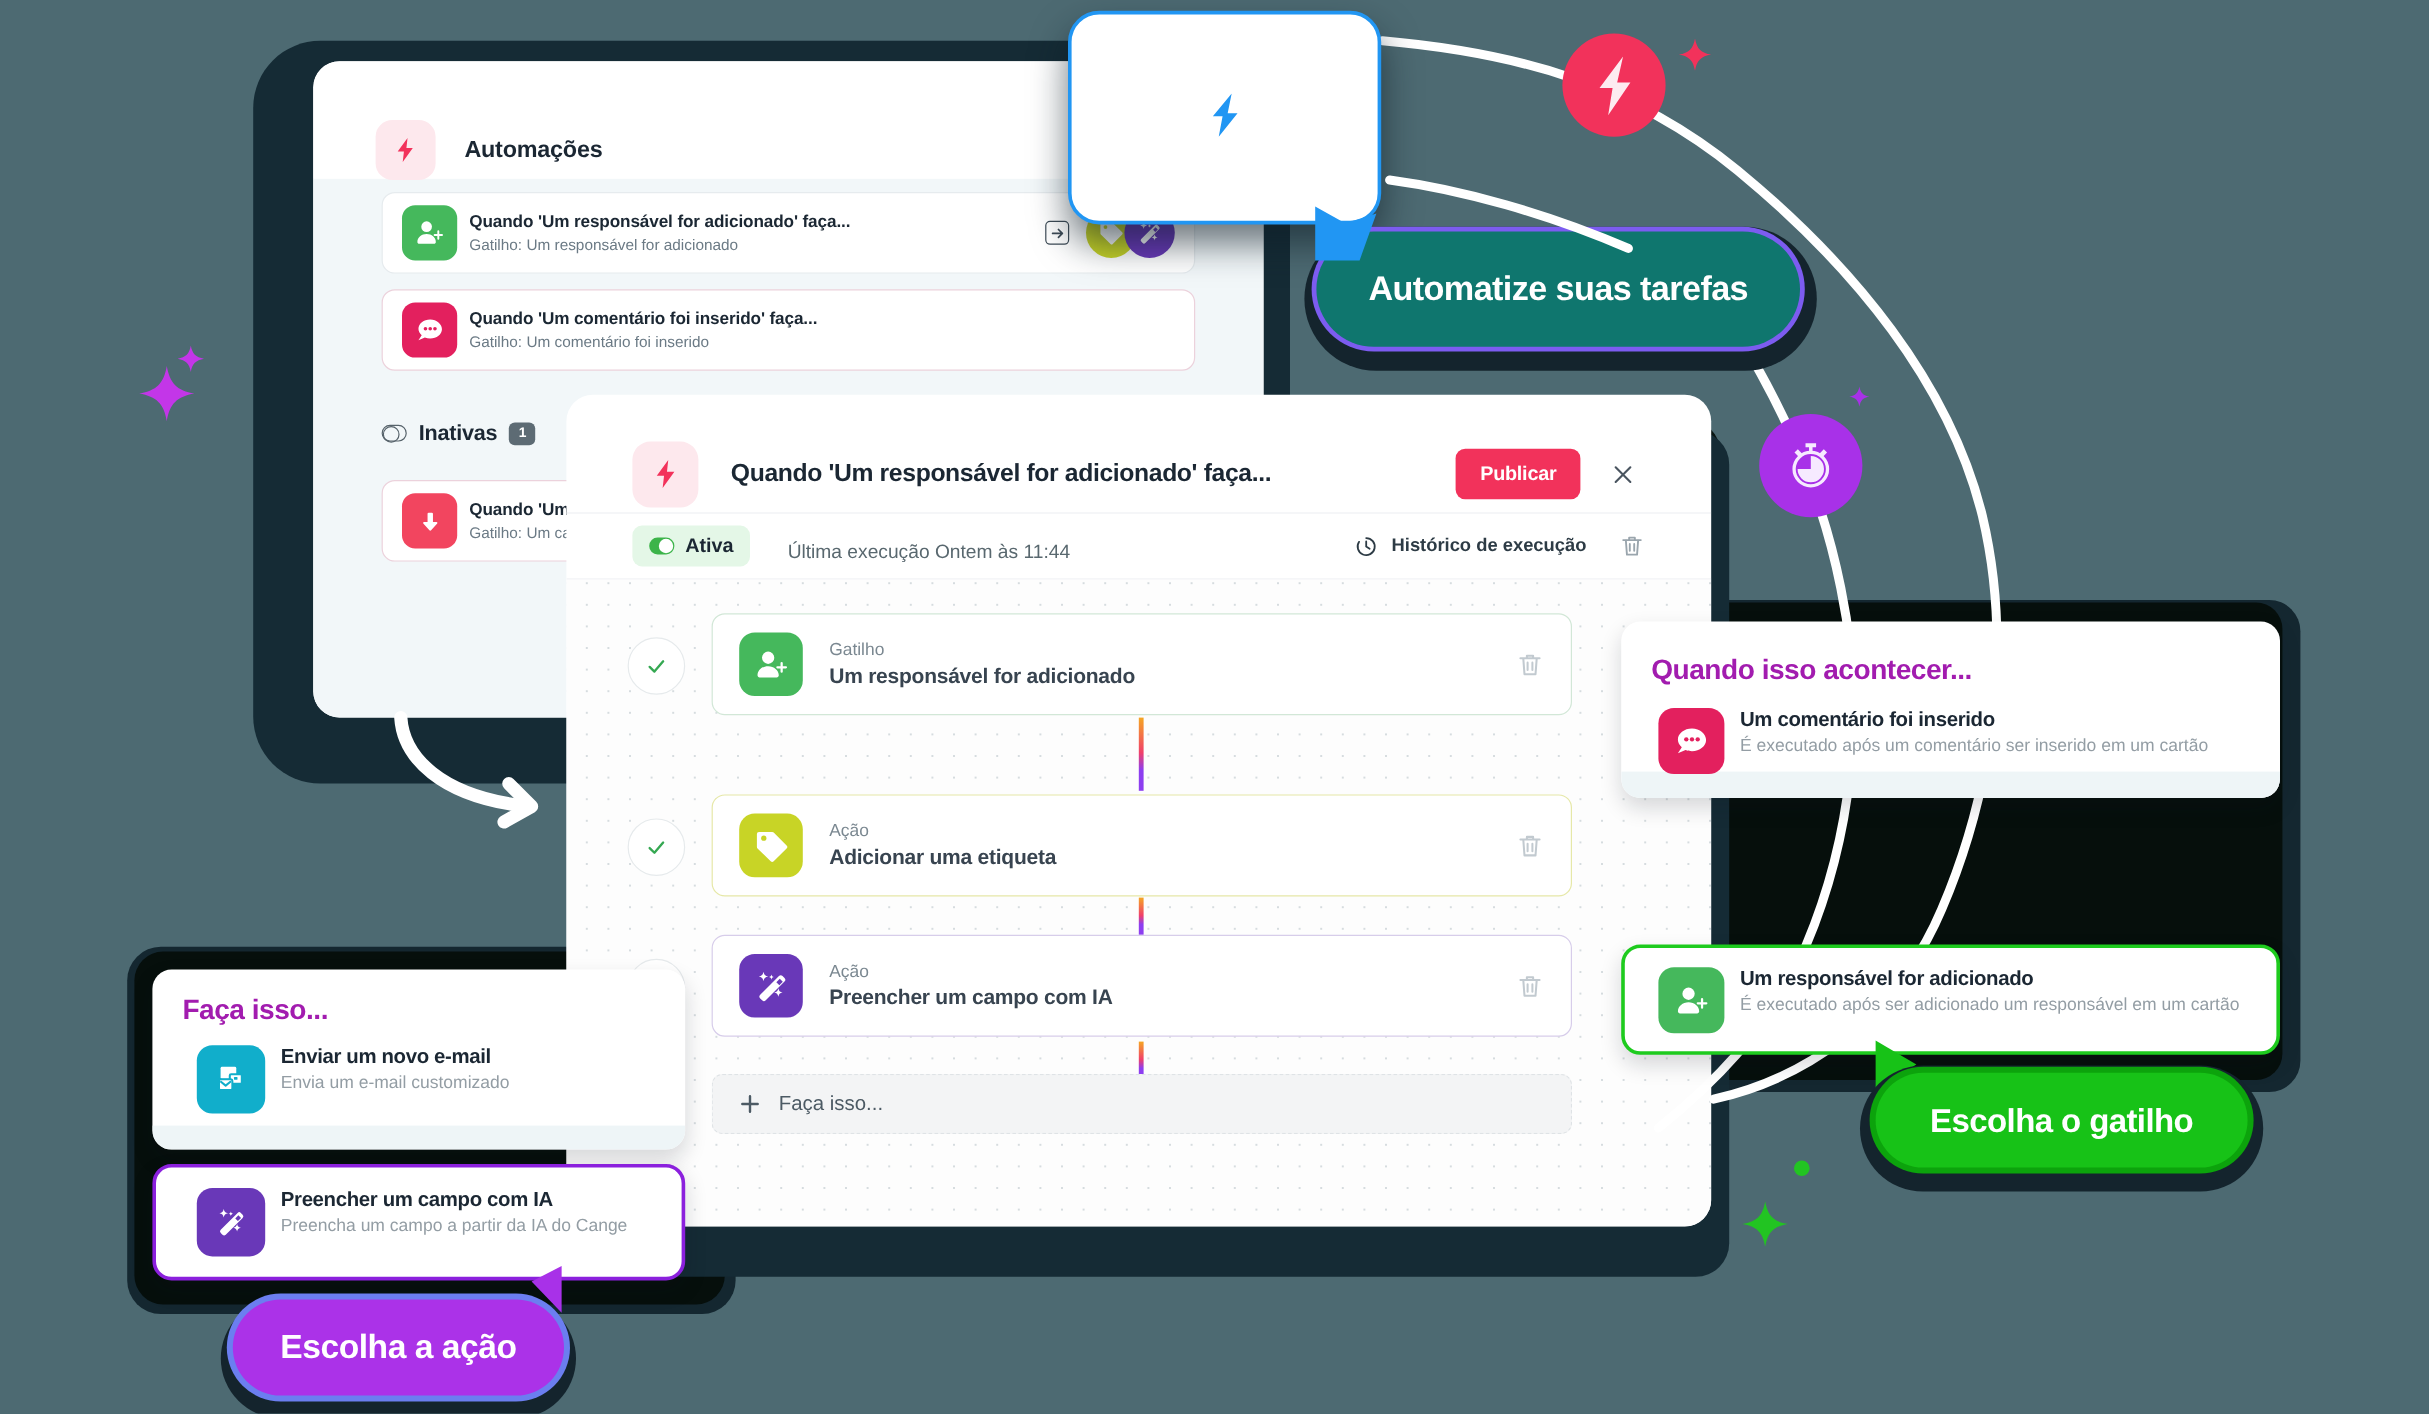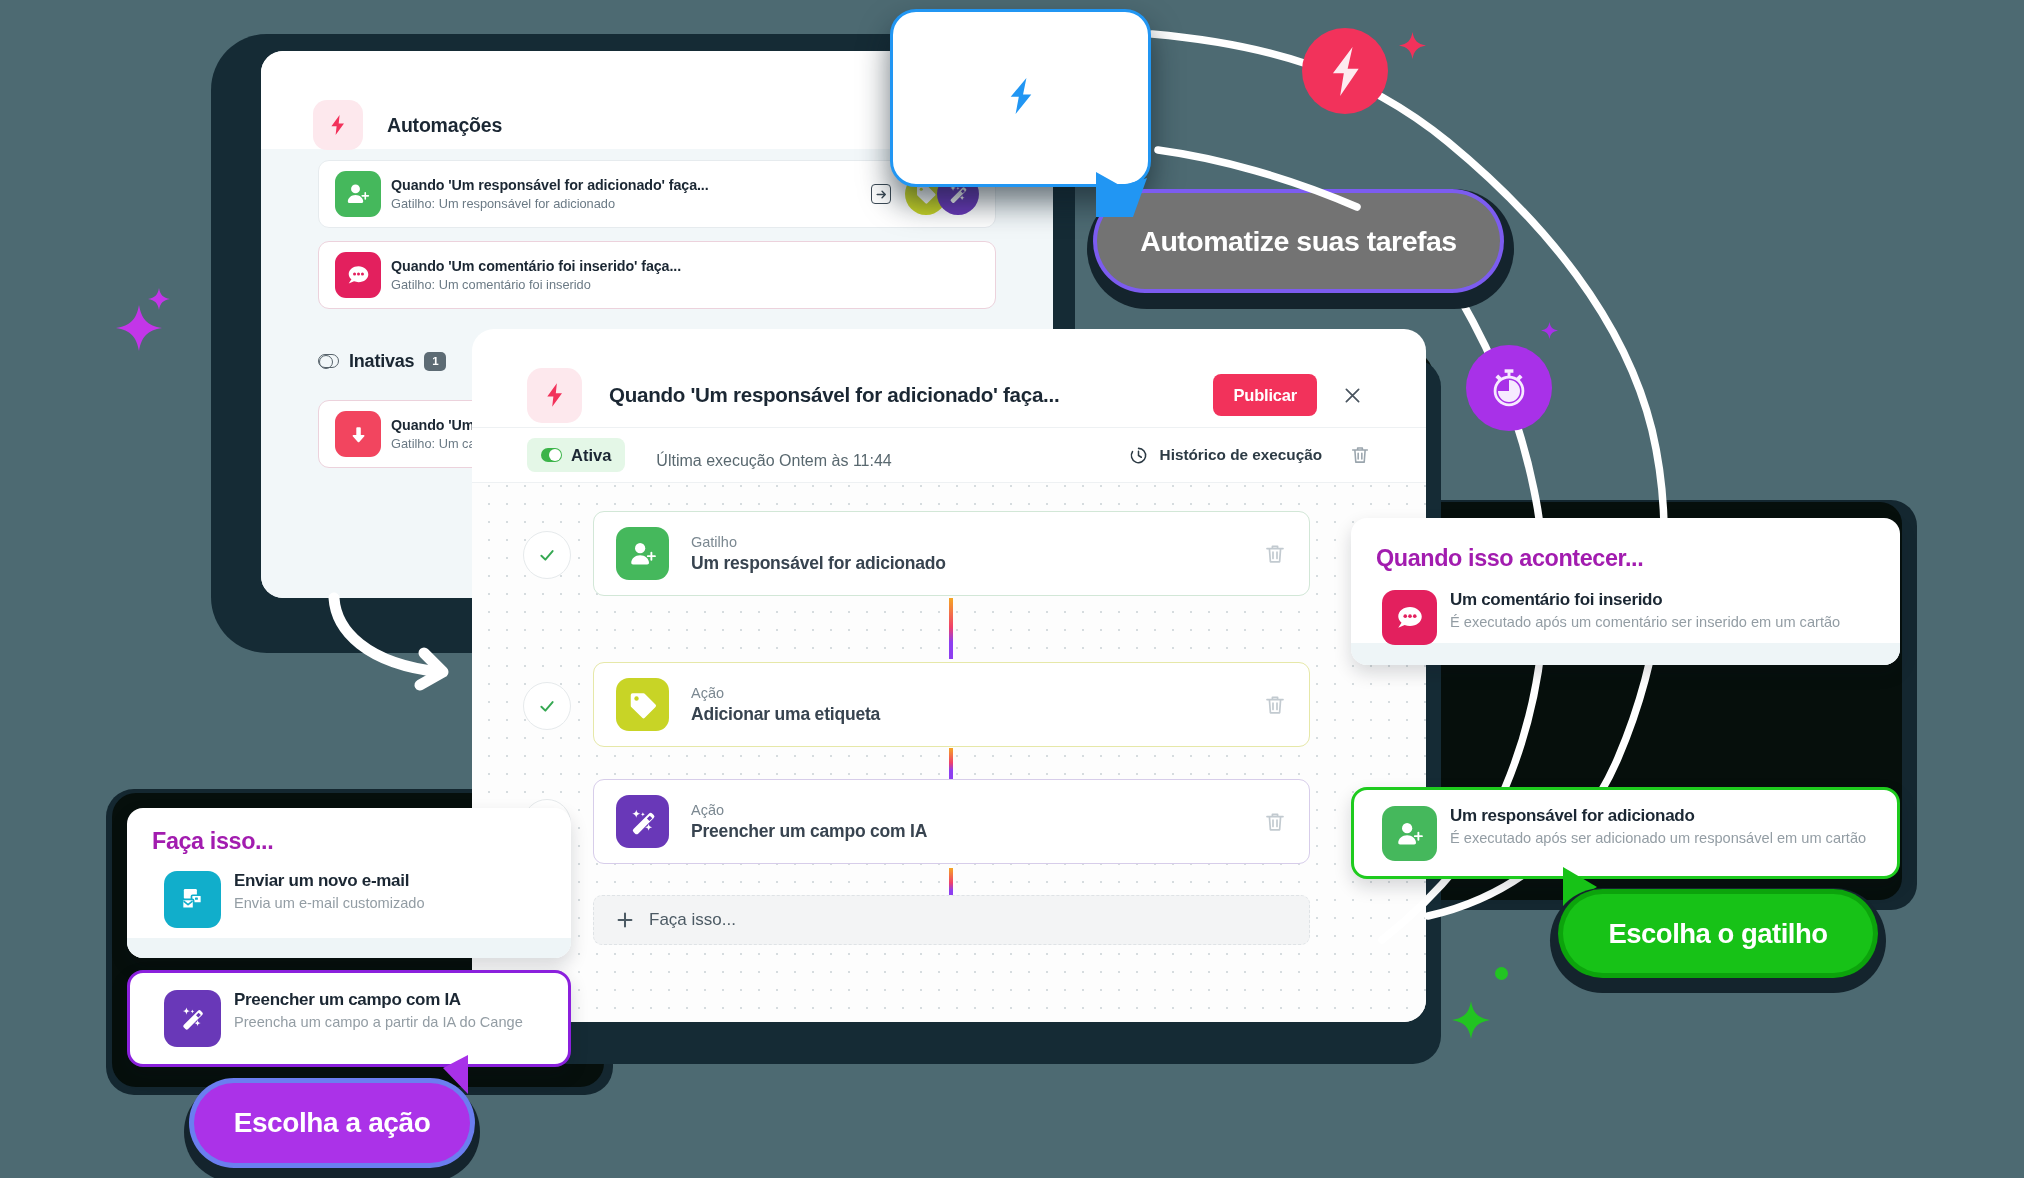--- a/index.html
+++ b/index.html
@@ -103,21 +103,21 @@
   .pick .ptitle{font-size:23.4px;font-weight:700;color:#a21caf;letter-spacing:-.4px;white-space:nowrap;}
   .pick-item{display:flex;align-items:flex-start;}
   .pick-item .sq{width:55px;height:55px;border-radius:13px;}
   .pick-item .ptxt{margin-left:13px;}
   .pick-item .p1{font-size:17px;font-weight:700;color:#1b2733;letter-spacing:-.3px;white-space:nowrap;}
   .pick-item .p2{font-size:14.6px;color:#939da4;margin-top:4px;white-space:nowrap;}
 
   
   .cbub{position:absolute;border-radius:999px;color:#fff;font-weight:700;
         display:flex;align-items:center;justify-content:center;z-index:40;}
-  .cbub.blue{background:#737373;box-shadow:0 0 0 4px #7c5cf0,2px 8px 0 12px #14242d;}
+  .cbub.blue{background:#0f766e;box-shadow:0 0 0 4px #7c5cf0,2px 8px 0 12px #14242d;}
   .cbub.green{background:#17c217;box-shadow:0 0 0 5px #0ca30c,0 7px 0 13px #14242d;}
   .cbub.purple{background:#ab32e8;box-shadow:0 0 0 5px #6b7ef0,0 9px 0 10px #14242d;}
 
   .tipbox{position:absolute;background:#fff;border:3px solid #2196f3;border-radius:18px;z-index:40;
        display:flex;flex-direction:column;align-items:center;justify-content:center;
        box-shadow:0 16px 30px rgba(13,28,38,.6);}
   .tipbox .tt{color:#2196f3;font-size:22px;font-weight:700;line-height:1.42;
        text-align:center;letter-spacing:-.3px;}
 
   .fcircle{position:absolute;border-radius:50%;display:flex;align-items:center;

